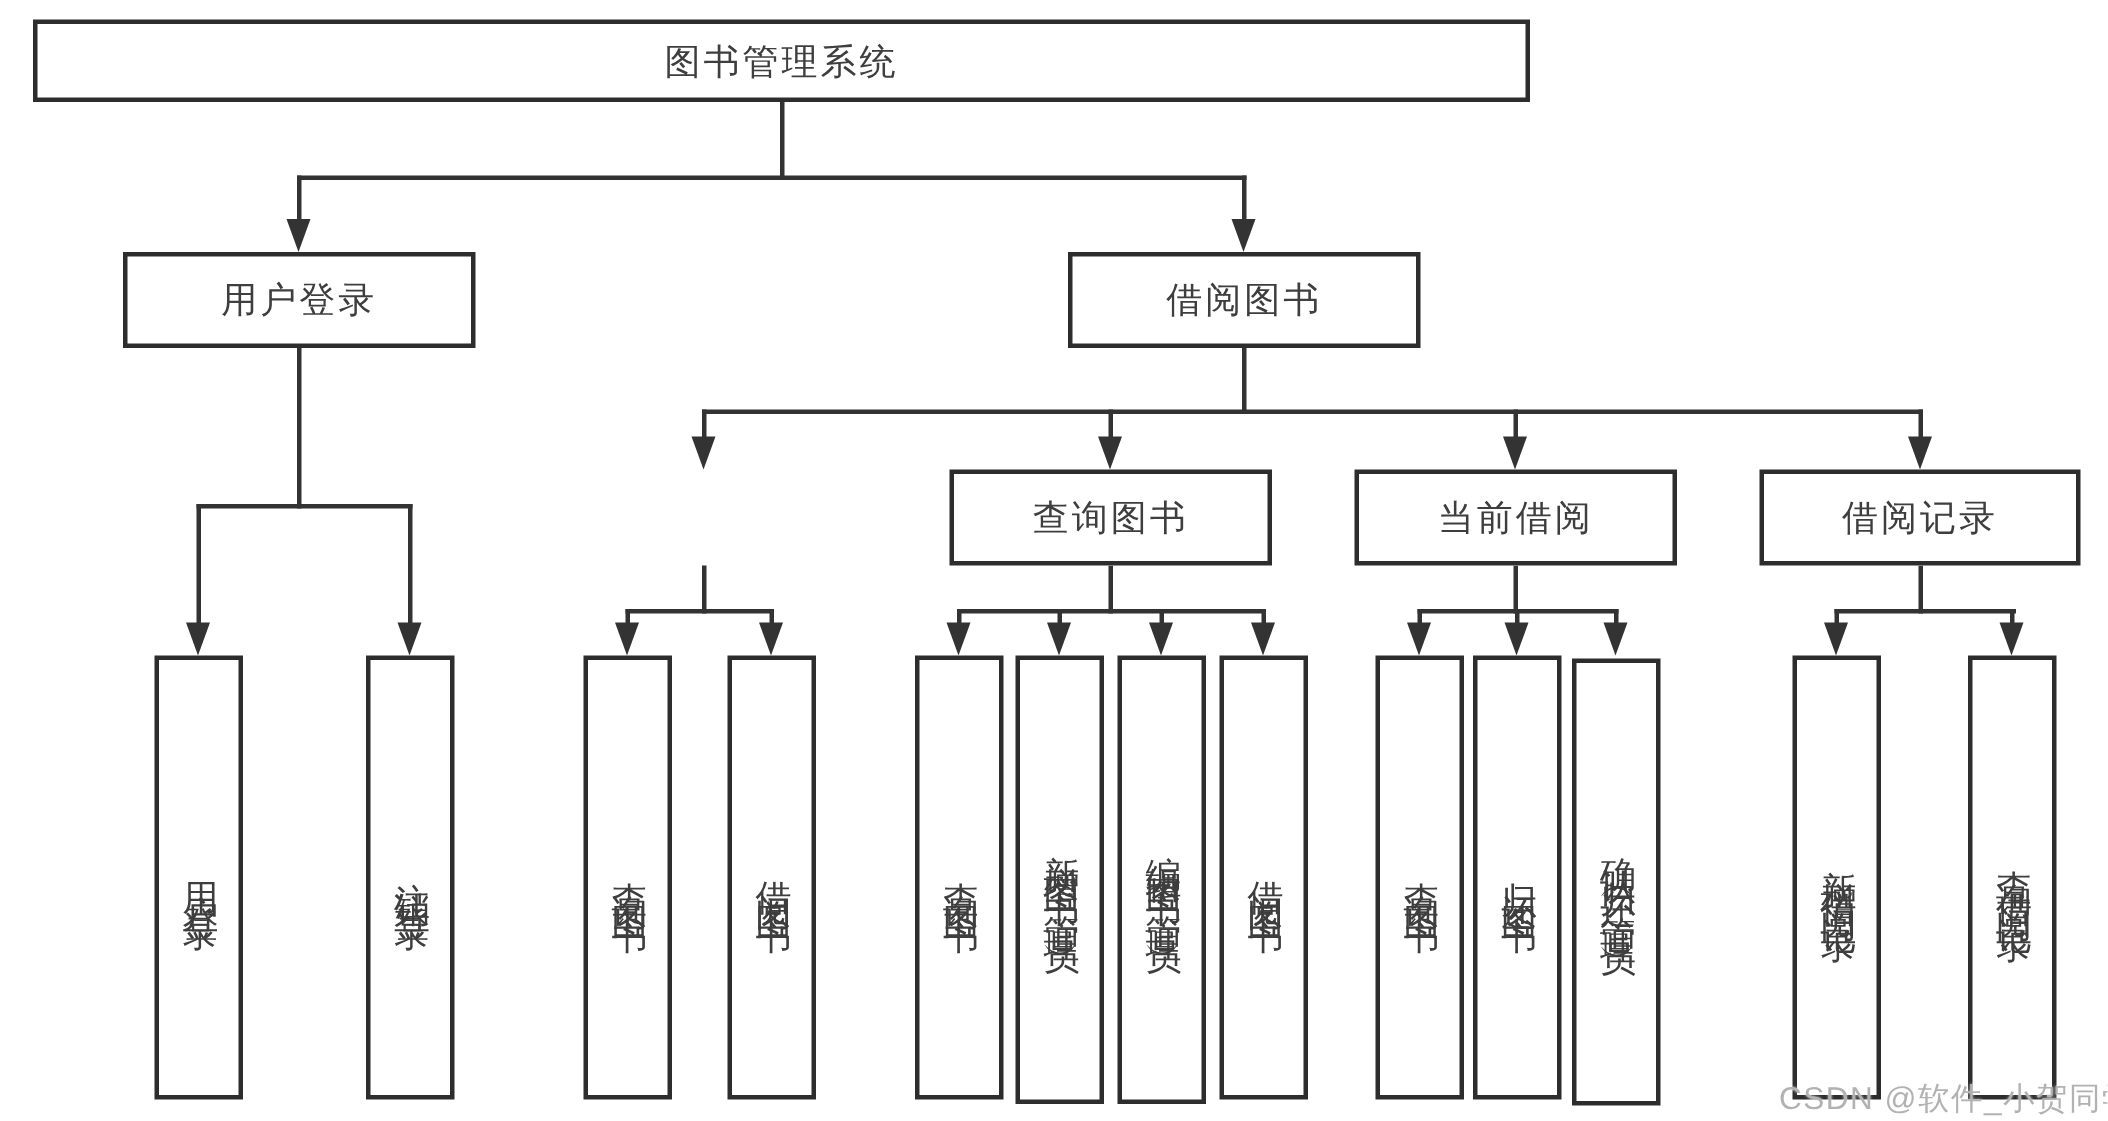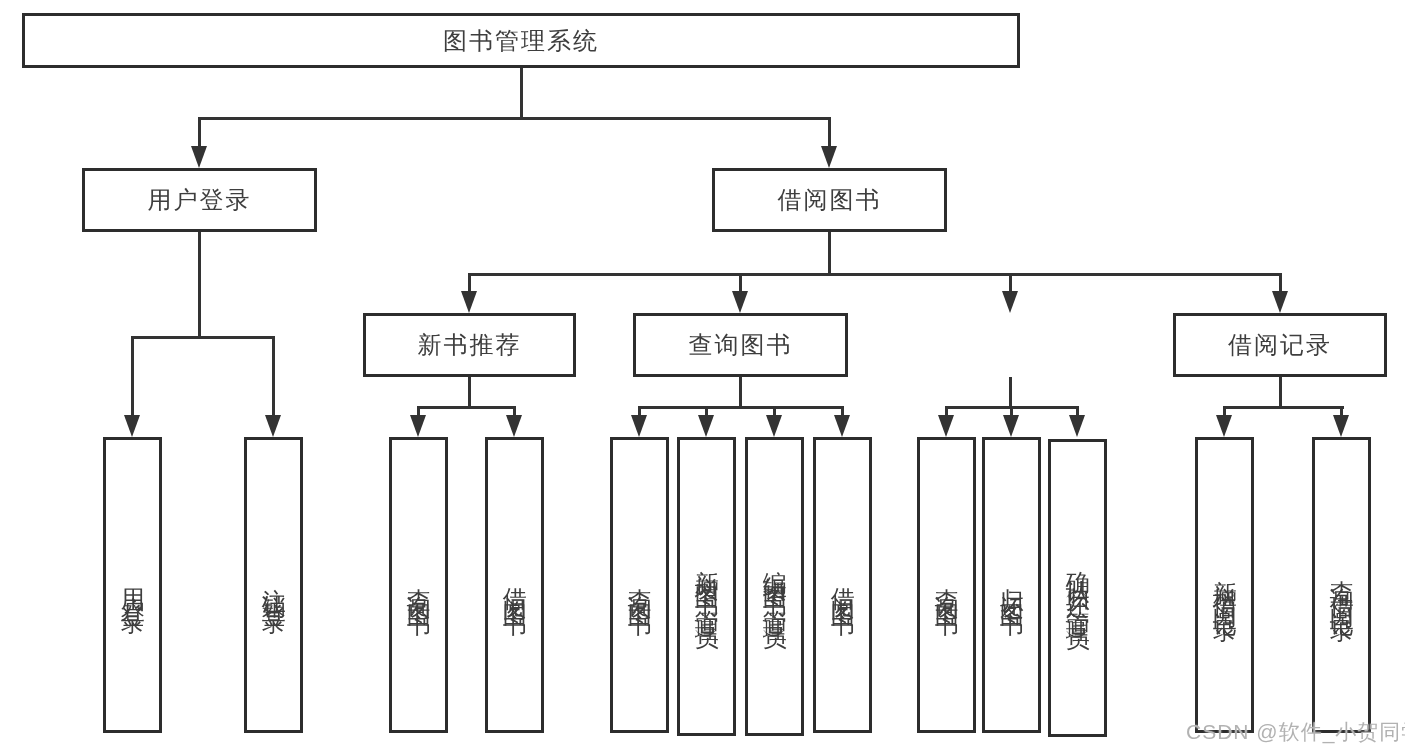--- a/index.html
+++ b/index.html
@@ -58,22 +58,22 @@
   <div class="hline" style="left:468px;top:273px;width:814px"></div>
   <div class="vline" style="left:468px;top:273px;height:22px"></div>
   <div class="arrow" style="left:461px;top:291px"></div>
   <div class="vline" style="left:739px;top:273px;height:22px"></div>
   <div class="arrow" style="left:732px;top:291px"></div>
   <div class="vline" style="left:1009px;top:273px;height:22px"></div>
   <div class="arrow" style="left:1002px;top:291px"></div>
   <div class="vline" style="left:1279px;top:273px;height:22px"></div>
   <div class="arrow" style="left:1272px;top:291px"></div>
 
-  <div class="box" style="left:363px;top:313px;width:213px;height:64px">新书推荐</div>
   <div class="box" style="left:633px;top:313px;width:215px;height:64px">查询图书</div>
+  <div class="box" style="left:903px;top:313px;width:215px;height:64px">当前借阅</div>
   <div class="box" style="left:1173px;top:313px;width:214px;height:64px">借阅记录</div>
 
   <div class="vline" style="left:468px;top:377px;height:32px"></div>
   <div class="hline" style="left:417px;top:406px;width:99px"></div>
   <div class="vline" style="left:417px;top:406px;height:12px"></div>
   <div class="arrow" style="left:410px;top:415px"></div>
   <div class="vline" style="left:513px;top:406px;height:12px"></div>
   <div class="arrow" style="left:506px;top:415px"></div>
 
   <div class="vline" style="left:739px;top:377px;height:32px"></div>

